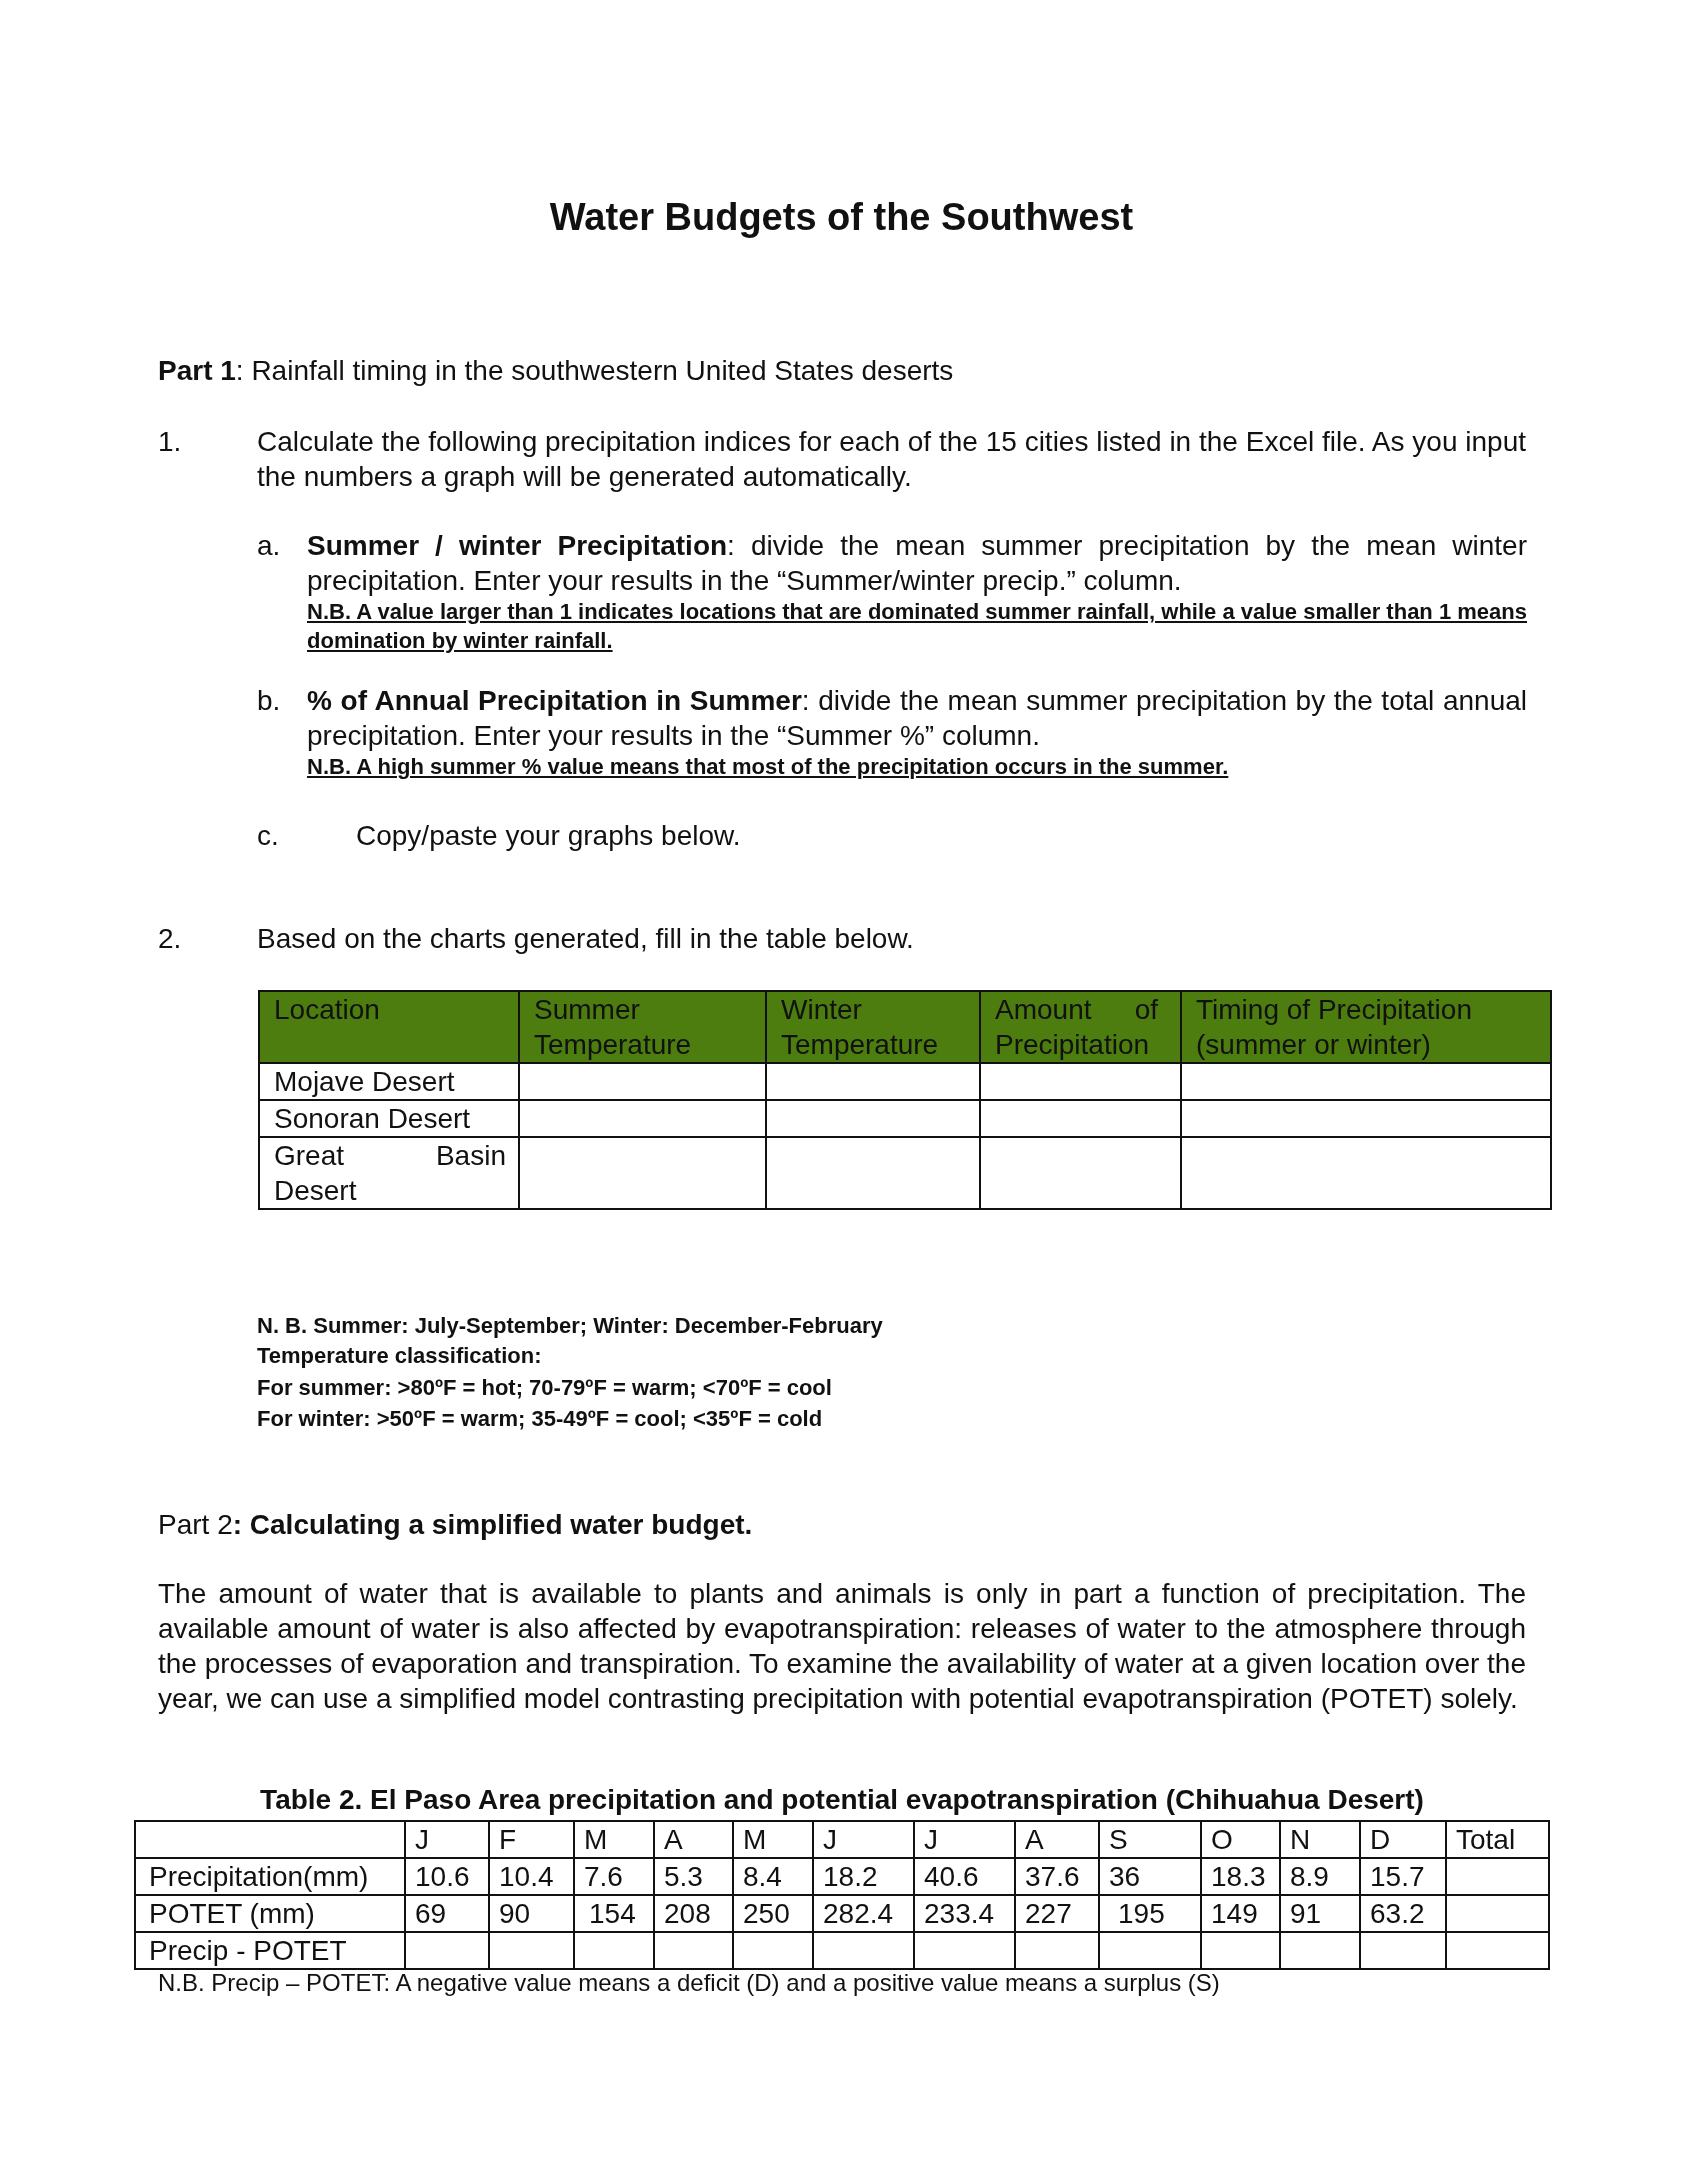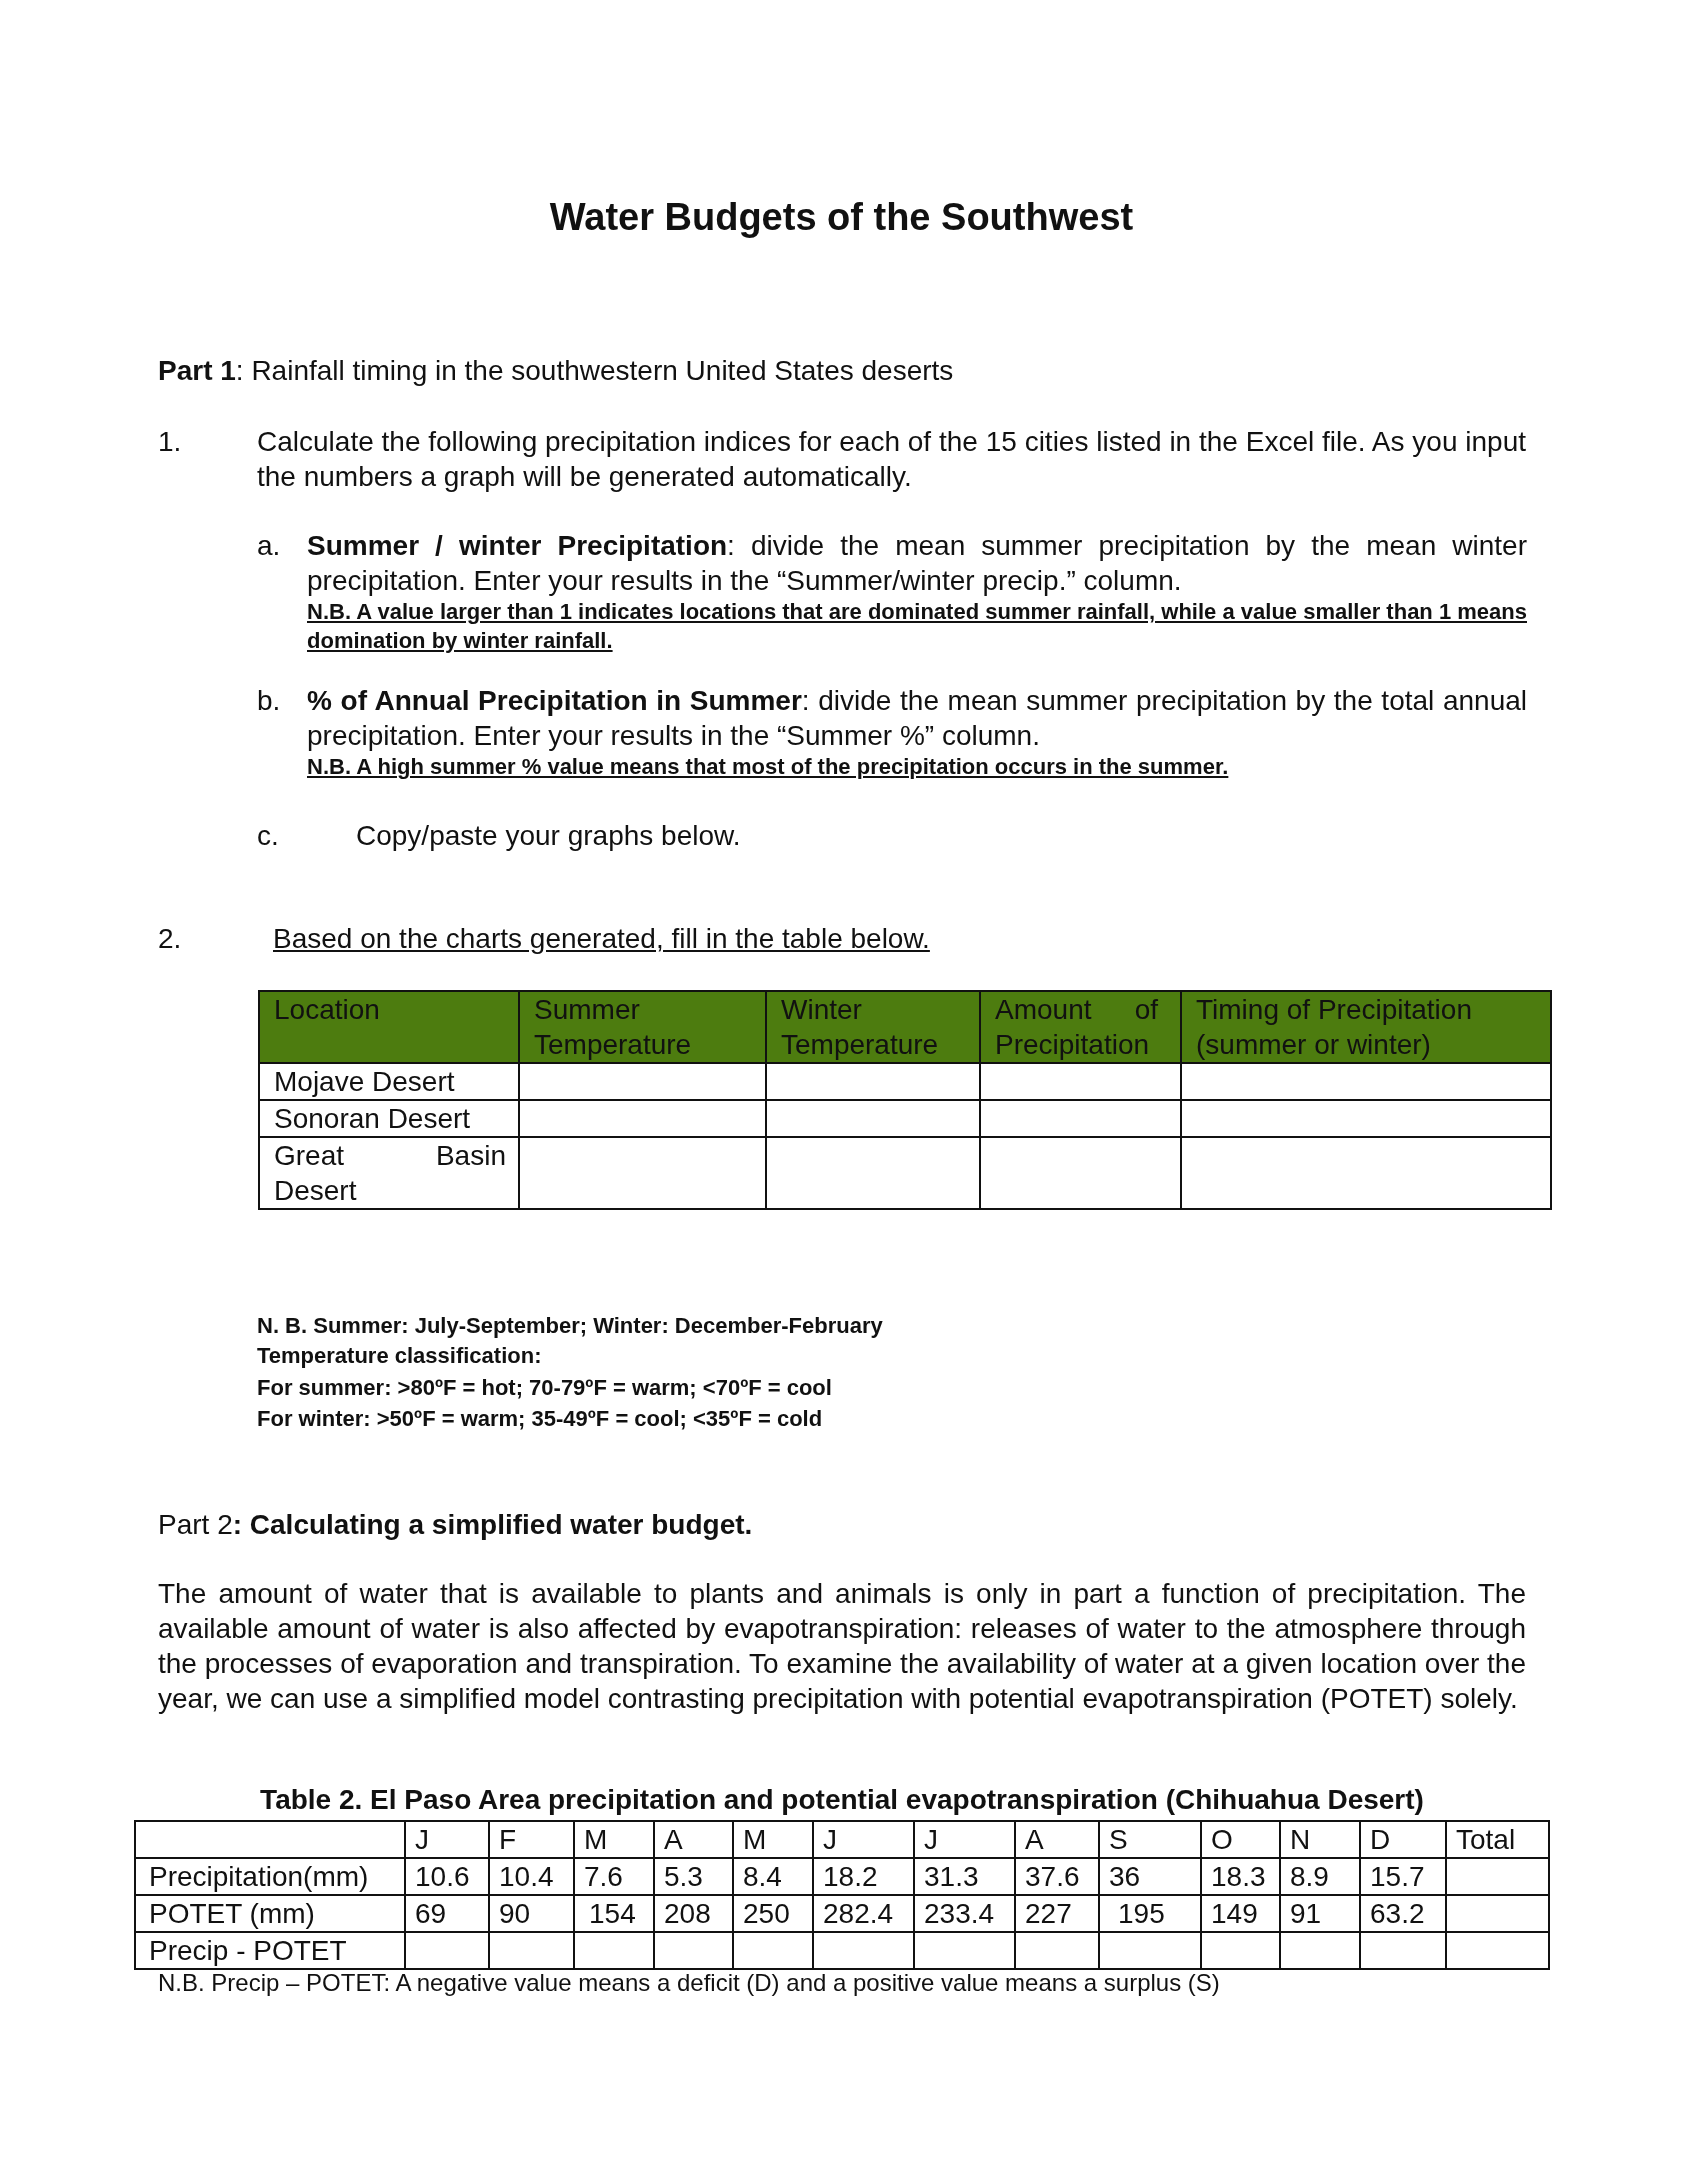--- a/index.html
+++ b/index.html
@@ -65,21 +65,21 @@
 <div class="abs body-text" style="left:257px; top:683px;">b.</div>
 <div class="abs body-text justify" style="left:307px; top:683px; width:1220px;">
   <b>% of Annual Precipitation in Summer</b><span>: divide the mean summer precipitation by the total annual precipitation. Enter your results in the “Summer %” column.</span>
 </div>
 <div class="abs small-bold" style="left:307px; top:752px; width:1220px;">N.B. A high summer % value means that most of the precipitation occurs in the summer.</div>
 
 <div class="abs body-text" style="left:257px; top:818px;">c.</div>
 <div class="abs body-text" style="left:356px; top:818px;">Copy/paste your graphs below.</div>
 
 <div class="abs body-text" style="left:158px; top:921px;">2.</div>
-<div class="abs body-text" style="left:273px; top:921px;text-decoration:underline;">Based on the charts generated, fill in the table below.</div>
+<div class="abs body-text" style="left:257px; top:921px;">Based on the charts generated, fill in the table below.</div>
 
 <table class="abs t1">
   <colgroup>
     <col style="width:260px">
       <col style="width:247px">
       <col style="width:214px">
       <col style="width:201px">
       <col style="width:370px">
   </colgroup>
   <tbody>
@@ -162,21 +162,21 @@
     <td>Total</td>
   </tr>
   <tr>
     <td class="lab">Precipitation(mm)</td>
     <td>10.6</td>
     <td>10.4</td>
     <td>7.6</td>
     <td>5.3</td>
     <td>8.4</td>
     <td>18.2</td>
-    <td>31.3</td>
+    <td>40.6</td>
     <td>37.6</td>
     <td>36</td>
     <td>18.3</td>
     <td>8.9</td>
     <td>15.7</td>
     <td></td>
   </tr>
   <tr>
     <td class="lab">POTET (mm)</td>
     <td>69</td>

